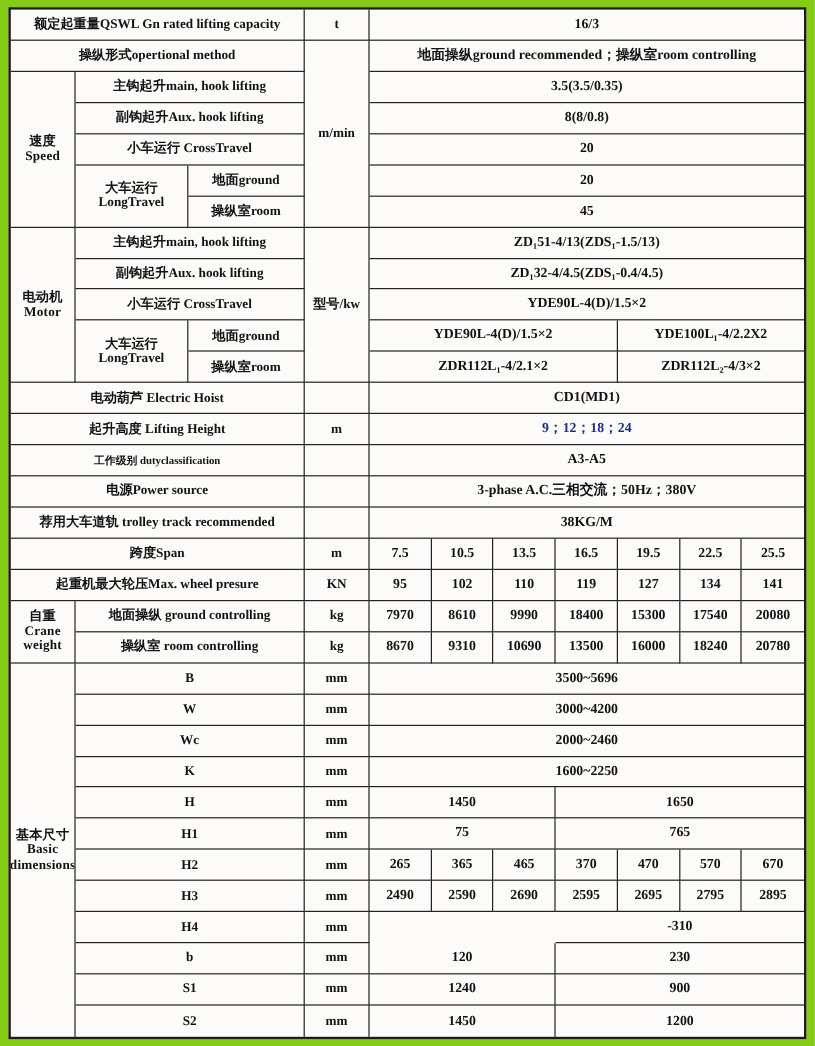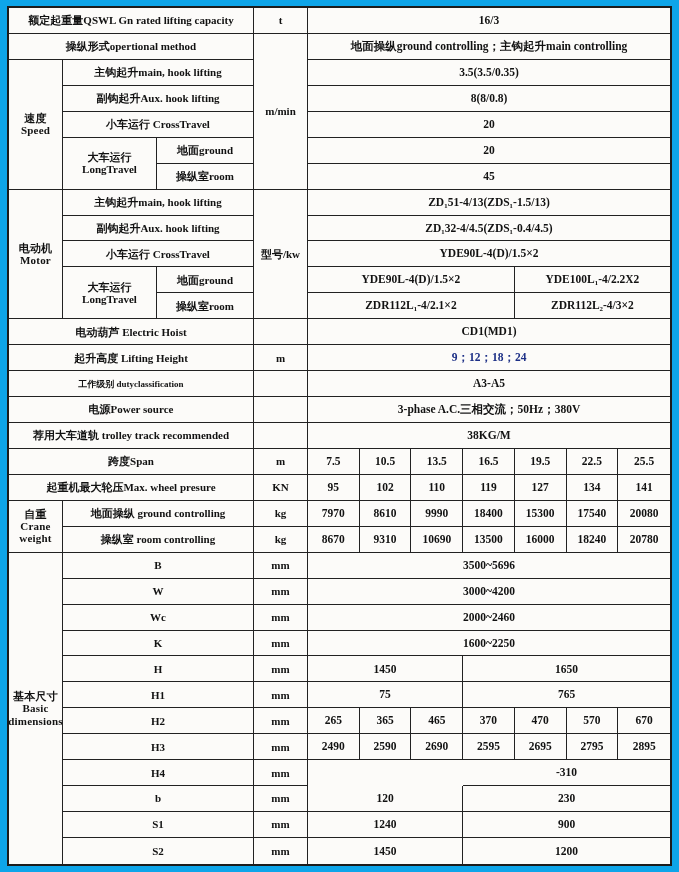--- a/index.html
+++ b/index.html
@@ -5,21 +5,21 @@
   html,body{margin:0;padding:0;}
   body{
     width:679px;height:872px;
     background:#f4f3f0;
     font-family:"Liberation Serif","DejaVu Serif",serif;
     position:relative;
     overflow:hidden;
   }
   .sheet{
     position:absolute;left:0;top:0;width:679px;height:872px;
-    background:#0ea5e9;
+    background:#84cc16;
     text-decoration:underline;
   }
   .spec-table{
     position:absolute;
     left:7px;top:6px;
     width:665px;height:860px;
     box-sizing:border-box;
     background:#fcfbf9;
     border:2px solid #1c1c1c;
     display:grid;
@@ -52,21 +52,21 @@
 </head>
 <body>
 
 <div class="sheet">
   <div class="spec-table">
       <div class="cell k-label" style="grid-area: 1 / 1 / span 1 / span 3;">额定起重量QSWL Gn rated lifting capacity</div>
       <div class="cell k-unit" style="grid-area: 1 / 4 / span 1 / span 1;">t</div>
       <div class="cell k-value no-r" style="grid-area: 1 / 5 / span 1 / span 7;">16/3</div>
       <div class="cell k-label" style="grid-area: 2 / 1 / span 1 / span 3;">操纵形式opertional method</div>
       <div class="cell k-unit" style="grid-area: 2 / 4 / span 6 / span 1;">m/min</div>
-      <div class="cell k-value no-r" style="grid-area: 2 / 5 / span 1 / span 7;">地面操纵ground controlling；主钩起升main controlling</div>
+      <div class="cell k-value no-r" style="grid-area: 2 / 5 / span 1 / span 7;">地面操纵ground recommended；操纵室room controlling</div>
       <div class="cell k-group" style="grid-area: 3 / 1 / span 5 / span 1;">速度
 Speed</div>
       <div class="cell k-label" style="grid-area: 3 / 2 / span 1 / span 2;">主钩起升main, hook lifting</div>
       <div class="cell k-value no-r" style="grid-area: 3 / 5 / span 1 / span 7;">3.5(3.5/0.35)</div>
       <div class="cell k-label" style="grid-area: 4 / 2 / span 1 / span 2;">副钩起升Aux. hook lifting</div>
       <div class="cell k-value no-r" style="grid-area: 4 / 5 / span 1 / span 7;">8(8/0.8)</div>
       <div class="cell k-label" style="grid-area: 5 / 2 / span 1 / span 2;">小车运行 CrossTravel</div>
       <div class="cell k-value no-r" style="grid-area: 5 / 5 / span 1 / span 7;">20</div>
       <div class="cell k-label" style="grid-area: 6 / 2 / span 2 / span 1;">大车运行
 LongTravel</div>

